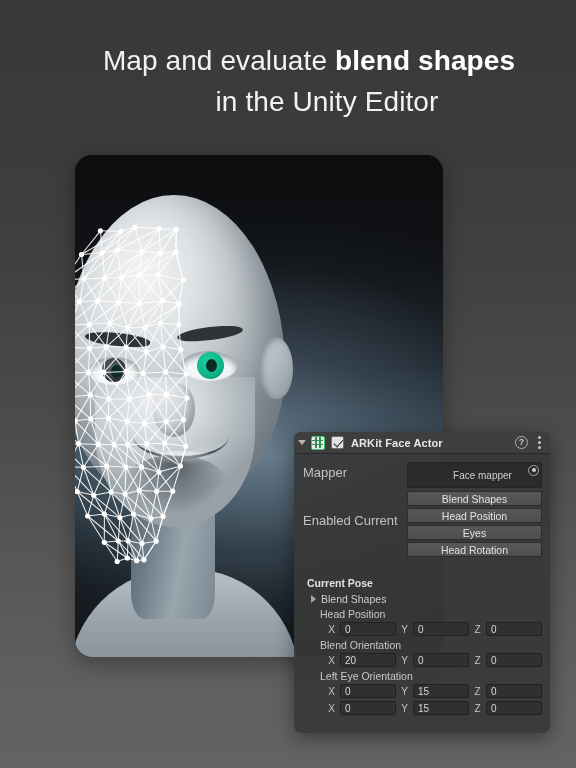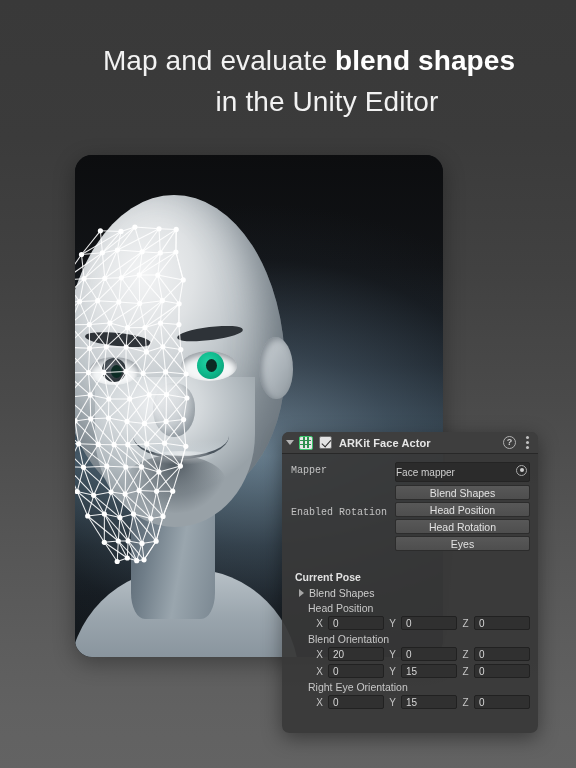--- a/index.html
+++ b/index.html
@@ -216,21 +216,21 @@
   }
 
   
   .mesh { position: absolute; left: 0; top: 0; width: 300px; height: 470px; }
   .mesh line { stroke: #ffffff; stroke-width: 1.05; opacity: 0.92; }
   .mesh circle { fill: #ffffff; }
 
   
   .inspector {
     position: absolute;
-    left: 282px;
+    left: 294px;
     top: 432px;
     width: 256px;
     height: 301px;
     border-radius: 7px;
     background: rgba(56,56,56,0.93);
     box-shadow: 0 5px 20px rgba(0,0,0,0.42);
     overflow: hidden;
     color: #c7c7c7;
     font-size: 10px;
   }
@@ -314,39 +314,40 @@
 
   .insp-body { padding: 8px 8px 0 9px; position: relative; }
 
   .row {
     display: flex;
     align-items: flex-start;
     margin-bottom: 3px;
   }
   .row-label {
     color: #c2c2c2;
-    font-size: 10px;
+    font-size: 13px;
     padding-top: 3px;
     width: 104px;
     flex: none;
-    font-family: Liberation Mono, monospace;
   }
   .row-label.mid { padding-top: 22px; }
 
   .obj-field {
     flex: 1;
-    height: 20px;
+    height: 26px;
     border: 1px solid #242424;
     border-radius: 2px;
     background: #2b2b2b;
     display: flex;
     align-items: center;
+    justify-content: center;
     position: relative;
     font-size: 10px;
     color: #cfcfcf;
+    padding-left: 16px;
   }
   .picker-dot {
     position: absolute;
     right: 2px; top: 1.5px;
     width: 11px; height: 11px;
     border-radius: 50%;
     border: 1.2px solid #a9a9a9;
   }
   .picker-dot::after {
     content: "";
@@ -942,26 +943,26 @@
 
     <div class="row">
       <div class="row-label">Mapper</div>
       <div class="obj-field">
         <span>Face mapper</span>
         <span class="picker-dot"></span>
       </div>
     </div>
 
     <div class="row">
-      <div class="row-label mid">Enabled Rotation</div>
+      <div class="row-label mid">Enabled Current</div>
       <div class="btn-stack">
         <div class="ch-btn">Blend Shapes</div>
         <div class="ch-btn">Head Position</div>
+        <div class="ch-btn">Eyes</div>
         <div class="ch-btn">Head Rotation</div>
-        <div class="ch-btn">Eyes</div>
       </div>
     </div>
 
     <div class="section-title">Current Pose</div>
 
     <div class="foldout-row">
       <div class="foldout-arrow"></div>
       <div class="foldout-label">Blend Shapes</div>
     </div>
 
@@ -978,30 +979,30 @@
     <div class="vec-label">Blend Orientation</div>
     <div class="vec-row">
       <span class="axis">X</span>
       <span class="num-field">20</span>
       <span class="axis">Y</span>
       <span class="num-field">0</span>
       <span class="axis">Z</span>
       <span class="num-field">0</span>
     </div>
 
+    <div class="vec-label">Left Eye Orientation</div>
     <div class="vec-row">
       <span class="axis">X</span>
       <span class="num-field">0</span>
       <span class="axis">Y</span>
       <span class="num-field">15</span>
       <span class="axis">Z</span>
       <span class="num-field">0</span>
     </div>
 
-    <div class="vec-label">Right Eye Orientation</div>
     <div class="vec-row">
       <span class="axis">X</span>
       <span class="num-field">0</span>
       <span class="axis">Y</span>
       <span class="num-field">15</span>
       <span class="axis">Z</span>
       <span class="num-field">0</span>
     </div>
 
   </div>

